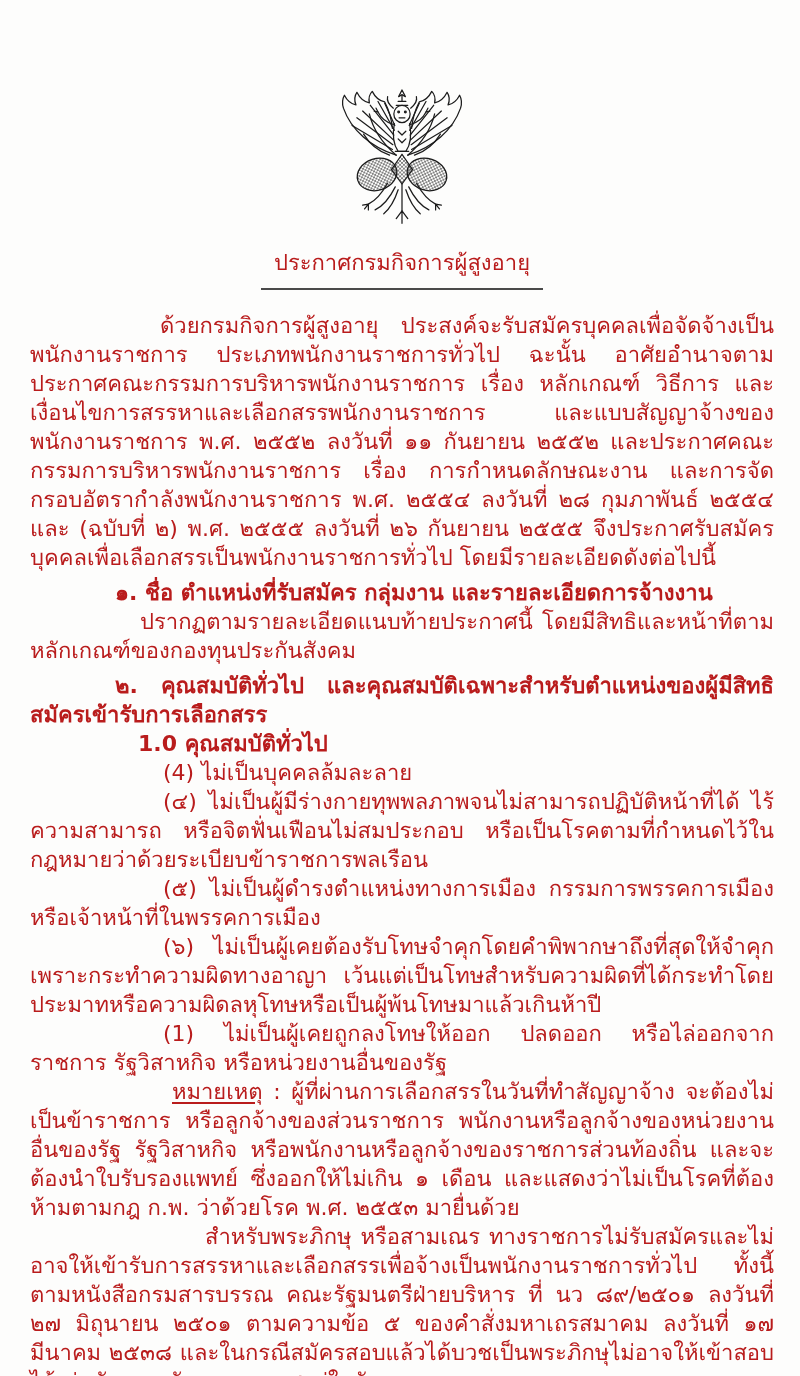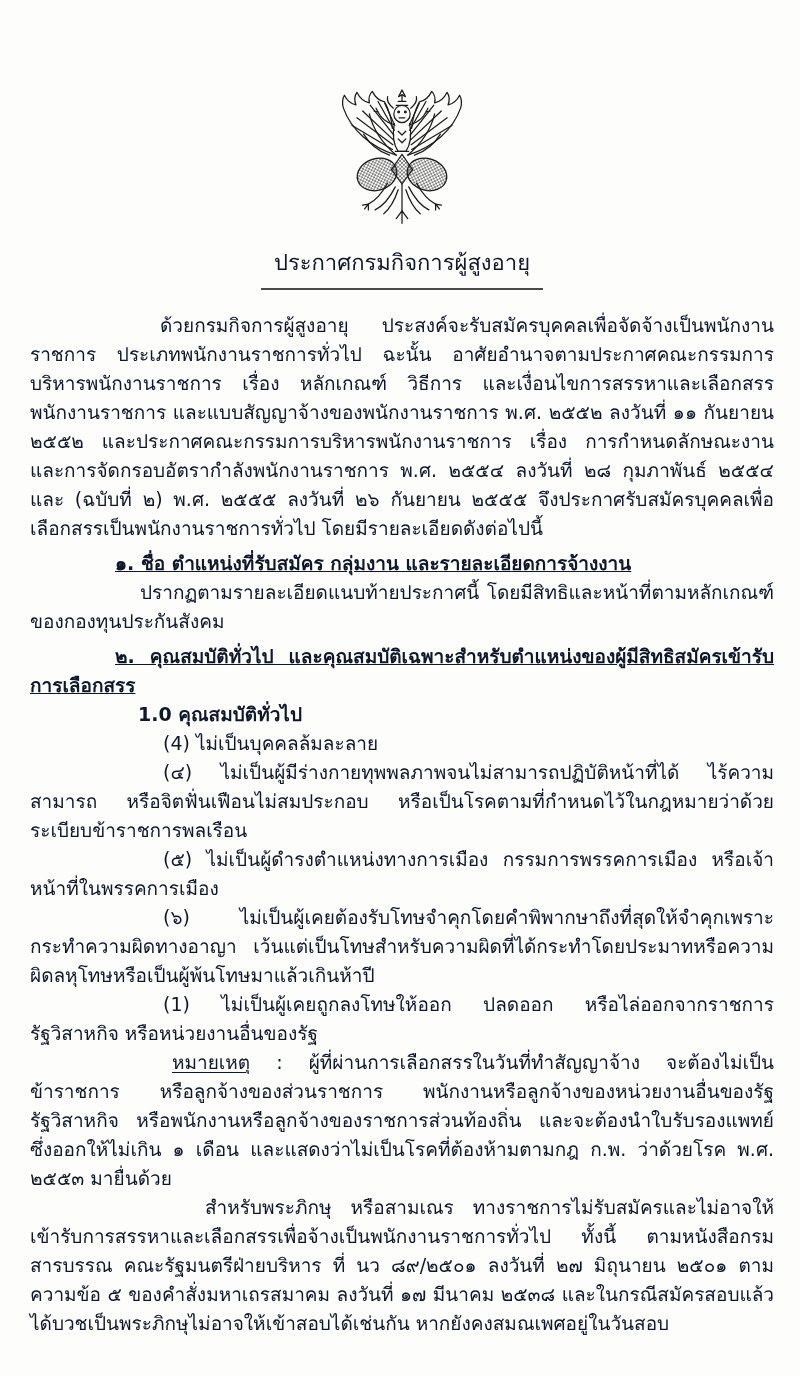--- a/index.html
+++ b/index.html
@@ -2,46 +2,46 @@
 <html lang="th"><head>
 <meta charset="utf-8">
 <style>
   html,body{margin:0;padding:0;background:#e8e8e8;}
   .page{
     position:relative;
     width:800px;height:1376px;
     margin:0 auto;
     box-sizing:border-box;
     background:#fdfdfc;
-    color:#0f172a;
+    color:#b91c1c;
     font-family:"DejaVu Sans","Liberation Sans",sans-serif;
     padding:0 26px 0 30px;
     overflow:hidden;
   }
   .emblem-wrap{text-align:center;padding-top:88px;line-height:0;}
   .title{
     text-align:center;
     font-size:22px;
     line-height:33px;
     margin:0;
   }
   .title.first{margin-top:14px;}
   .rule{
     width:282px;height:0;
     border-top:2px solid #4a4a4a;
     margin:9px auto 21px auto;
   }
   .para{
     margin:0;
-    font-size:19px;
+    font-size:22px;
     line-height:29px;
     text-align:justify;
   }
   .heading{font-weight:bold;}
-  .mt{margin-top:6px;text-decoration:underline;}
+  .mt{margin-top:6px;}
   .ind-intro{text-indent:130px;}
   .ind-h1{text-indent:85px;}
   .ind-sub{text-indent:110px;}
   .ind-sub2{text-indent:108px;}
   .ind-item{text-indent:133px;}
   .ind-monk{text-indent:175px;}
   .u{text-decoration:underline;text-underline-offset:3px;margin-left:32px;}
 </style>
 </head>
 <body>

